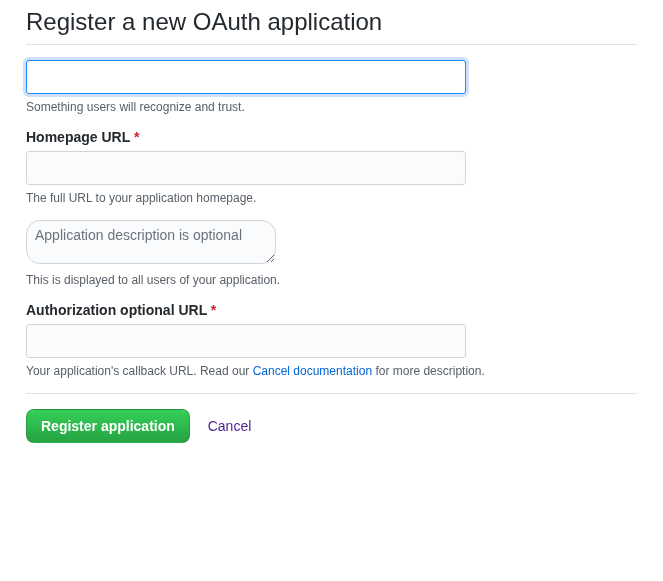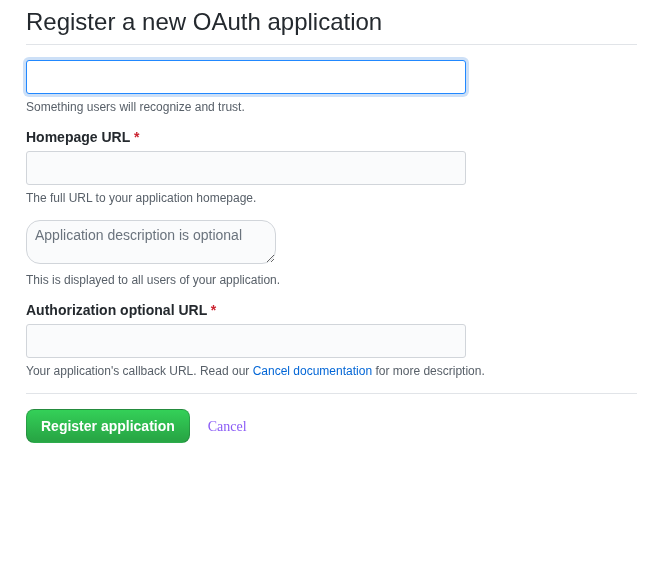--- a/index.html
+++ b/index.html
@@ -91,25 +91,24 @@
       background-color: #2ea44f;
       background-image: linear-gradient(-180deg, #34d058, #28a745 90%);
       border: 1px solid rgba(27,31,35,0.2);
       border-radius: 8px;
       cursor: pointer;
       line-height: 18px;
     }
     .cancel-link {
       display: inline-block;
       margin-left: 14px;
-      color: #8b5cf6;
+      color: #4c1d95;
       text-decoration: none;
       font-size: 14px;
       cursor: pointer;
-      font-family: Liberation Serif, serif;
     }
   </style>
 </head>
 <body>
 
 <div class="container">
   <h2 class="page-title">Register a new OAuth application</h2>
 
   <div class="form-group">
     <input type="text" class="form-input focused" style="">

